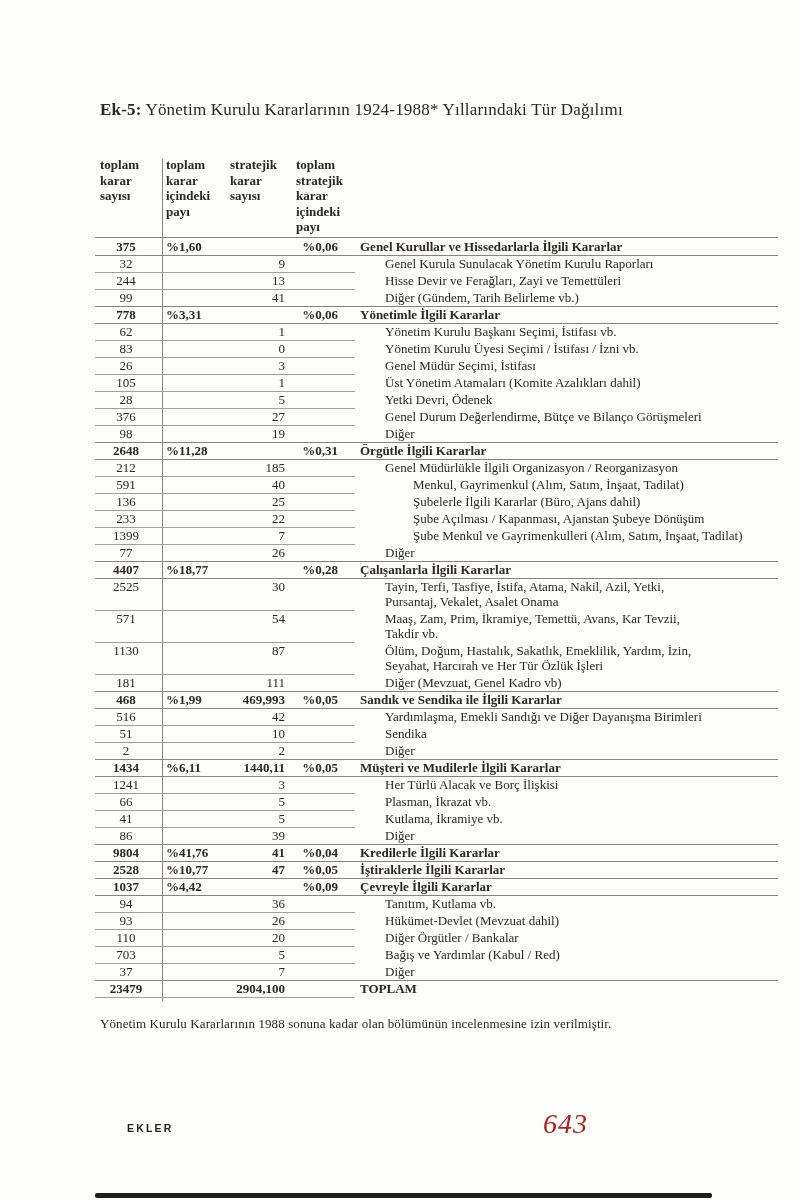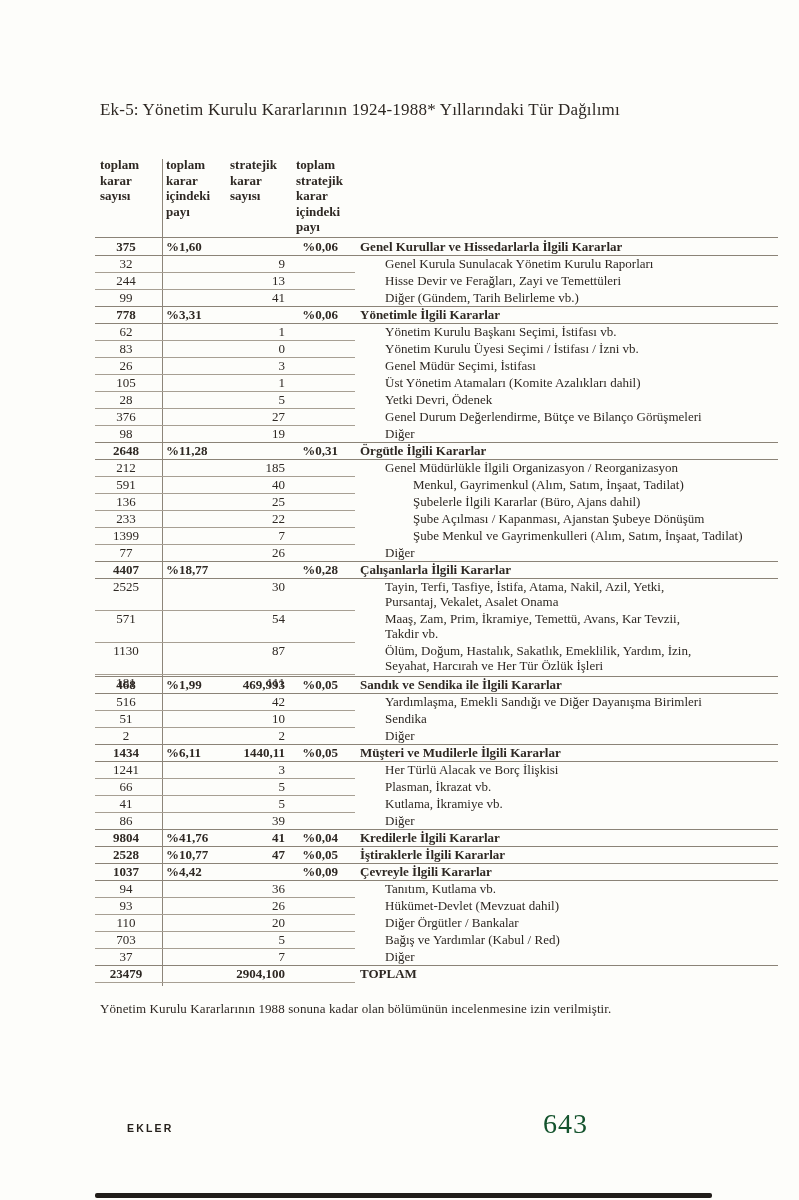--- a/index.html
+++ b/index.html
@@ -6,21 +6,21 @@
   body{
     width:799px;height:1200px;position:relative;overflow:hidden;
     background:#fdfdfa;color:#2e2823;
     font-family:"Liberation Serif","DejaVu Serif",serif;
     -webkit-font-smoothing:antialiased;
   }
   .page{position:absolute;left:100px;top:100px;width:678px;}
 
   
   .title{font-size:17px;font-weight:normal;margin:0;white-space:nowrap;letter-spacing:.2px;}
-  .title .tpfx{font-weight:normal;}
+  .title .tpfx{font-weight:bold;}
 
   
   .dtable{position:relative;margin-top:37px;width:678px;}
   .vline{position:absolute;left:62px;top:2px;bottom:-4px;width:1px;background:#8d8579;}
 
   .thead{position:relative;height:81px;font-weight:bold;font-size:13px;line-height:15.5px;}
   .thead::after{content:"";position:absolute;left:-5px;right:0;bottom:0;height:1px;background:#8b8377;}
   .hcell{position:absolute;top:0;white-space:pre-line;}
   .h1{left:0;}
   .h2{left:66px;}
@@ -45,21 +45,21 @@
   .footnote{margin:19px 0 0 0;font-size:13px;letter-spacing:.1px;}
 
   
   .running-head{
     position:absolute;left:100px;top:1122px;
     font-family:"Liberation Sans","DejaVu Sans",sans-serif;
     font-size:10.5px;font-weight:bold;letter-spacing:2.2px;color:#26211c;padding-left:27px;
   }
   .page-num{
     position:absolute;right:211px;top:1108px;
-    font-size:28px;color:#14532d;letter-spacing:1px;
+    font-style:italic;font-size:28px;color:#b91c1c;letter-spacing:1px;
   }
   .scan-edge{
     position:absolute;left:95px;top:1193px;width:617px;height:5px;
     background:#211d19;border-radius:2px;
   }
 </style>
 </head>
 <body>
 
 <div class="page">
@@ -250,20 +250,21 @@
     <span class="c3">87</span>
     <span class="c4"></span>
     <span class="lbl">Ölüm, Doğum, Hastalık, Sakatlık, Emeklilik, Yardım, İzin,
 Seyahat, Harcırah ve Her Tür Özlük İşleri</span>
   </div>
         <div class="row t-sub ind1 sep-full">
     <span class="c1">181</span>
     <span class="c2"></span>
     <span class="c3">111</span>
     <span class="c4"></span>
+    <span class="lbl">Diğer (Mevzuat, Genel Kadro vb)</span>
   </div>
         <div class="row t-head ind0 sep-full">
     <span class="c1">468</span>
     <span class="c2">%1,99</span>
     <span class="c3">469,993</span>
     <span class="c4">%0,05</span>
     <span class="lbl">Sandık ve Sendika ile İlgili Kararlar</span>
   </div>
         <div class="row t-sub ind1 sep-short">
     <span class="c1">516</span>

